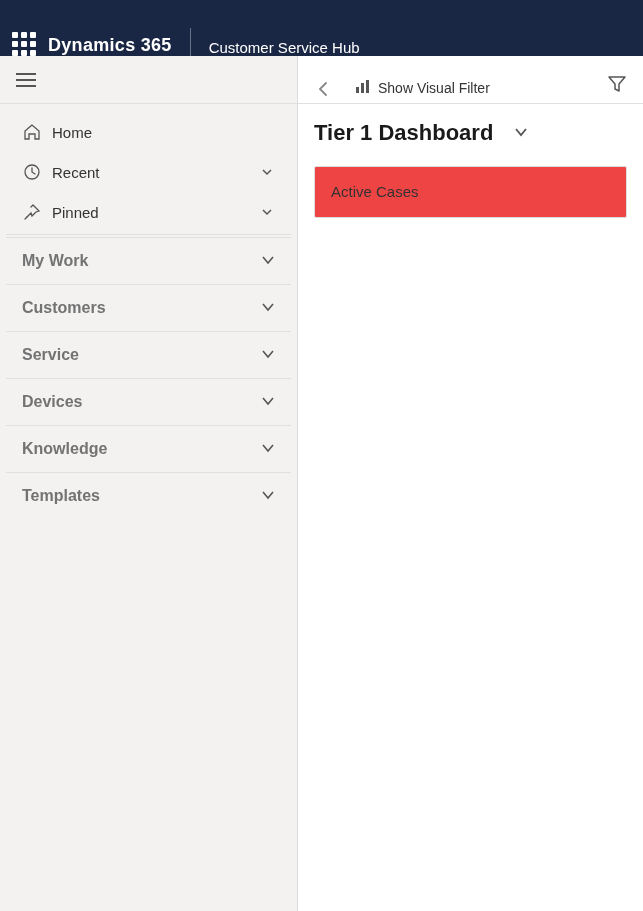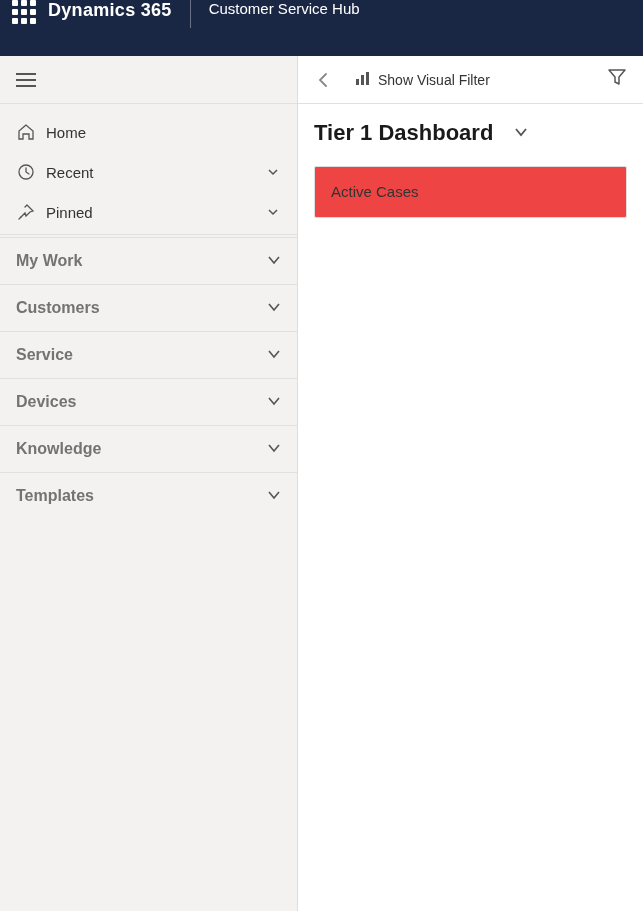--- a/index.html
+++ b/index.html
@@ -10,21 +10,21 @@
       height: 911px;
       overflow: hidden;
       background: #f3f2f1;
     }
 
     
     .topbar {
       background: #1a2744;
       height: 56px;
       display: flex;
-      align-items: flex-start;
+      align-items: flex-end;
       padding: 0 12px;
       gap: 12px;
       position: relative;
     }
 
     .topbar-grid-icon {
       display: grid;
       grid-template-columns: repeat(3, 6px);
       gap: 3px;
       cursor: pointer;
@@ -91,21 +91,21 @@
     .hamburger-icon span {
       width: 20px;
       height: 2px;
       background: #555;
       display: block;
     }
 
     .sidebar-nav {
       flex: 1;
       overflow-y: auto;
-      padding: 8px 0;
+      padding: 8px 6px;
     }
 
     .nav-item {
       display: flex;
       align-items: center;
       padding: 10px 16px;
       cursor: pointer;
       gap: 10px;
       color: #333;
       font-size: 15px;
@@ -165,21 +165,21 @@
       flex: 1;
       background: white;
       border-left: 1px solid #ddd;
       display: flex;
       flex-direction: column;
     }
 
     .content-toolbar {
       height: 48px;
       display: flex;
-      align-items: center;
+      align-items: flex-end;
       padding: 0 12px;
       gap: 8px;
       border-bottom: 1px solid #e0e0e0;
       background: white;
     }
 
     .back-btn {
       width: 28px;
       height: 28px;
       display: flex;

